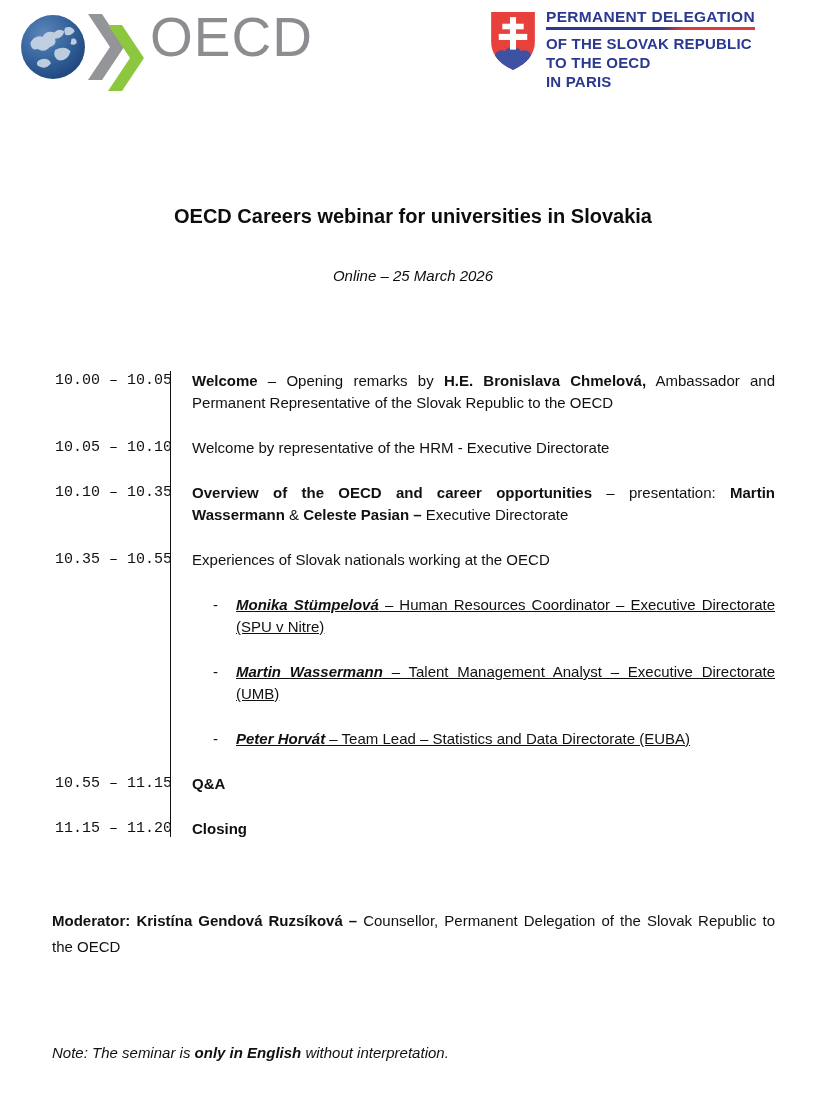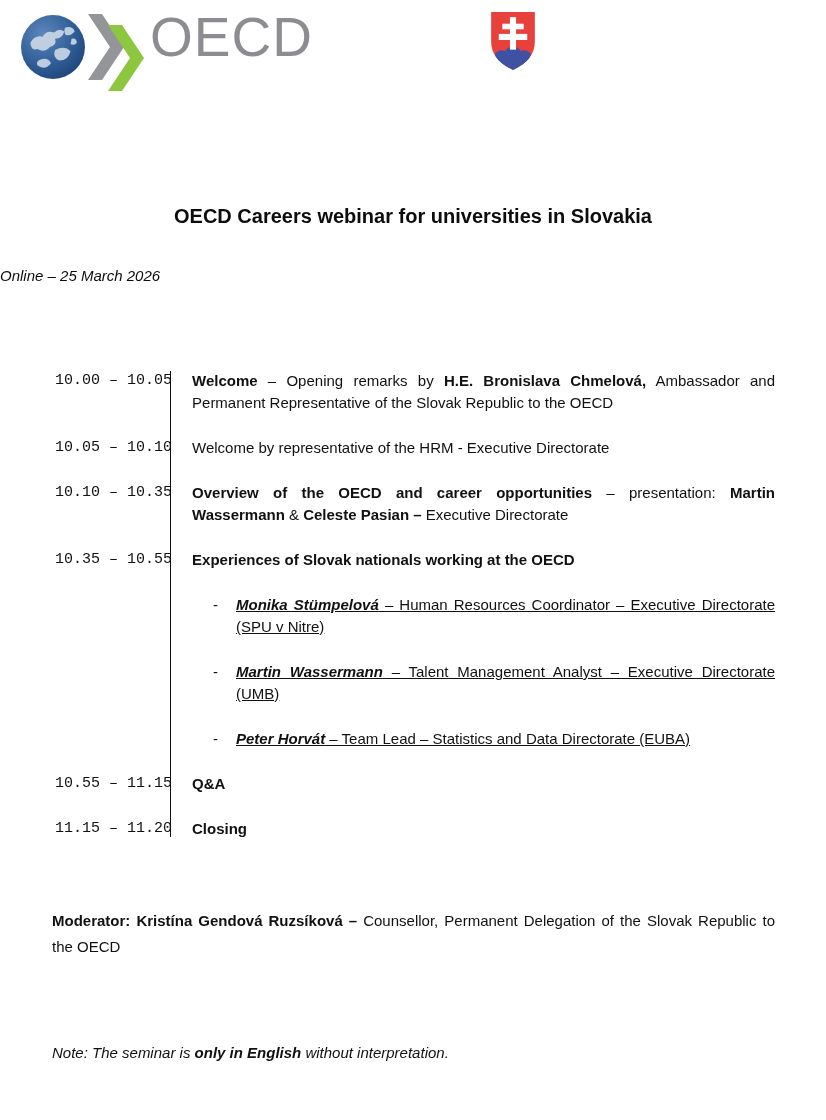--- a/index.html
+++ b/index.html
@@ -26,21 +26,21 @@
   .dl-underline{height:3px;margin:2px 0 4px 0;
     background:linear-gradient(to right,var(--navy,#2b3990) 0%,var(--navy,#2b3990) 55%,var(--red,#e0393e) 66%,var(--red,#e0393e) 100%);}
   .dl2{font-size:15px;font-weight:700;letter-spacing:.2px;line-height:19px;white-space:nowrap;}
   
   .title{
     position:absolute;left:0;top:205px;width:100%;margin:0;
     text-align:center;font-size:20px;font-weight:700;color:#0d0d0d;
   }
   .subtitle{
     position:absolute;left:0;top:267px;width:100%;
-    text-align:left;font-size:15px;font-style:italic;color:#0d0d0d;
+    text-align:center;font-size:15px;font-style:italic;color:#0d0d0d;
   }
   
   .agenda{position:absolute;left:52px;top:370px;width:723px;font-size:15px;line-height:22px;}
   .agenda-divider{position:absolute;left:118px;top:1px;width:1px;height:466px;background:#111;}
   .agenda-row{display:flex;margin-bottom:23px;}
   .agenda-row .time{flex:0 0 106px;padding-left:3px;white-space:nowrap;font-family:Liberation Mono, monospace;}
   .agenda-row .desc{flex:1;margin-left:20px;text-align:justify;}
   .desc.sub{display:flex;text-align:left;}
   .desc.sub .bullet{flex:0 0 auto;width:23px;margin-left:32px;}
   .desc.sub .sub-text{flex:1;text-align:justify;text-decoration:underline;}
@@ -99,20 +99,27 @@
           <circle cx="69" cy="94" r="15" fill="#3f51a3"></circle>
           <circle cx="47" cy="90" r="18" fill="#3f51a3"></circle>
           <rect x="8" y="94" width="78" height="26" fill="#3f51a3"></rect>
         </g>
         <g fill="#ffffff">
           <rect x="41" y="14" width="12" height="64"></rect>
           <rect x="26" y="27" width="42" height="11"></rect>
           <rect x="19" y="47" width="56" height="12"></rect>
         </g>
       </svg>
+      <div class="delegation-text">
+        <div class="dl1">PERMANENT DELEGATION</div>
+        <div class="dl-underline"></div>
+        <div class="dl2">OF THE SLOVAK REPUBLIC</div>
+        <div class="dl2">TO THE OECD</div>
+        <div class="dl2">IN PARIS</div>
+      </div>
     </div>
 
   </header>
 
   <h1 class="title">OECD Careers webinar for universities in Slovakia</h1>
   <div class="subtitle">Online – 25 March 2026</div>
 
   <div class="agenda">
     <div class="agenda-divider"></div>
     <div>
@@ -123,21 +130,21 @@
         <div class="agenda-row">
           <div class="time">10.05 – 10.10</div>
           <div class="desc"><span>Welcome by representative of the HRM - Executive Directorate</span></div>
         </div>
         <div class="agenda-row">
           <div class="time">10.10 – 10.35</div>
           <div class="desc"><span style="font-weight: 700;">Overview of the OECD and career opportunities</span><span> – presentation: </span><span style="font-weight: 700;">Martin Wassermann</span><span> &amp; </span><span style="font-weight: 700;">Celeste Pasian –</span><span> Executive Directorate</span></div>
         </div>
         <div class="agenda-row">
           <div class="time">10.35 – 10.55</div>
-          <div class="desc"><span style="font-weight: 700;">Experiences of Slovak nationals working at the OECD</span></div>
+          <div class="desc"><span style="font-weight: 400;">Experiences of Slovak nationals working at the OECD</span></div>
         </div>
         <div class="agenda-row">
           <div class="time"></div>
           <div class="desc sub">
             <span class="bullet">-</span>
             <span class="sub-text"><span style="font-weight: 700; font-style: italic;">Monika Stümpelová</span><span> – Human Resources Coordinator – Executive Directorate (SPU v Nitre)</span></span>
           </div>
         </div>
         <div class="agenda-row">
           <div class="time"></div>

